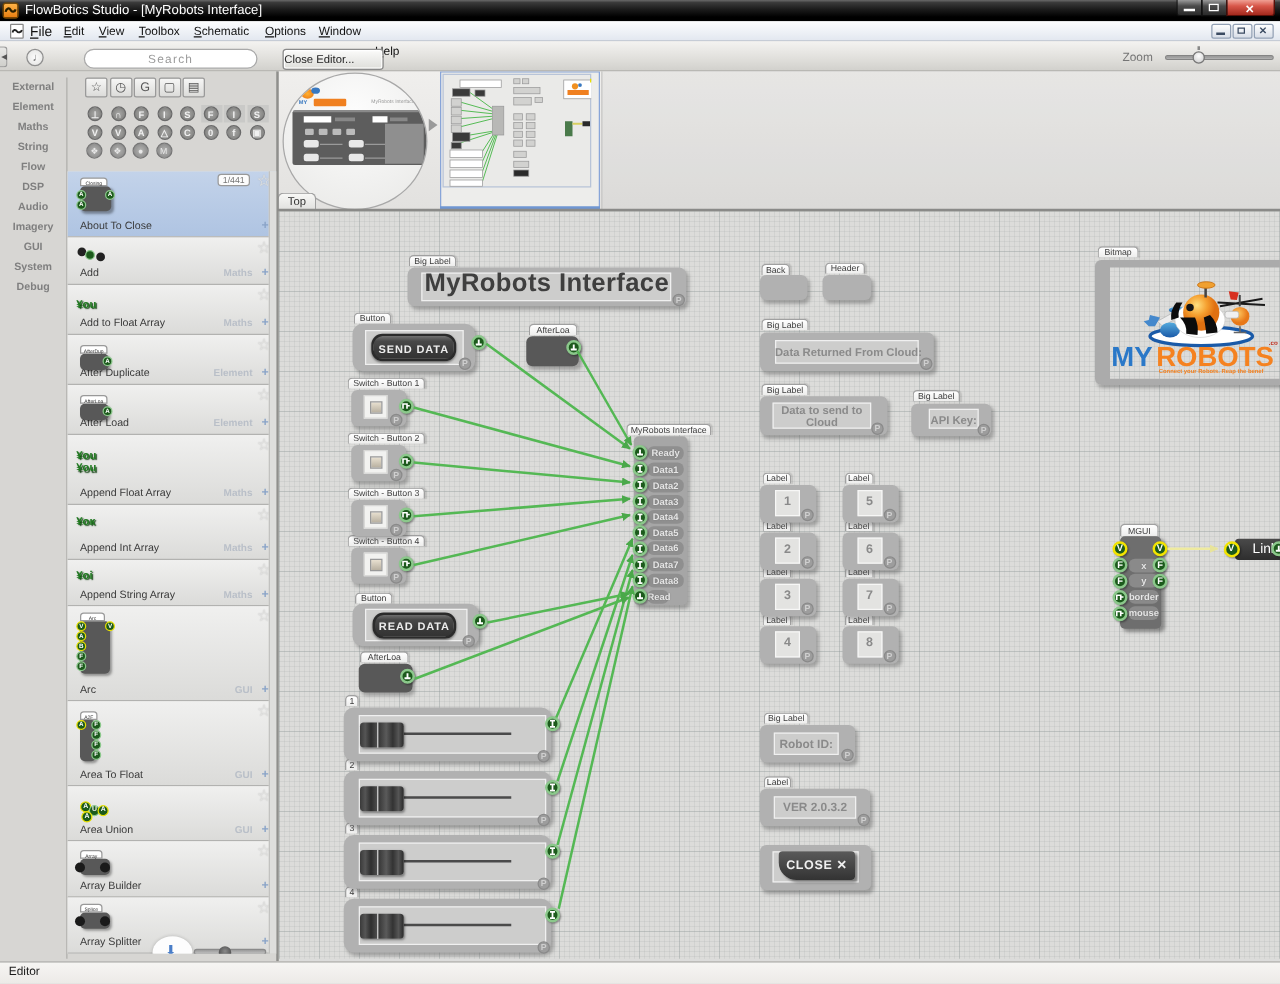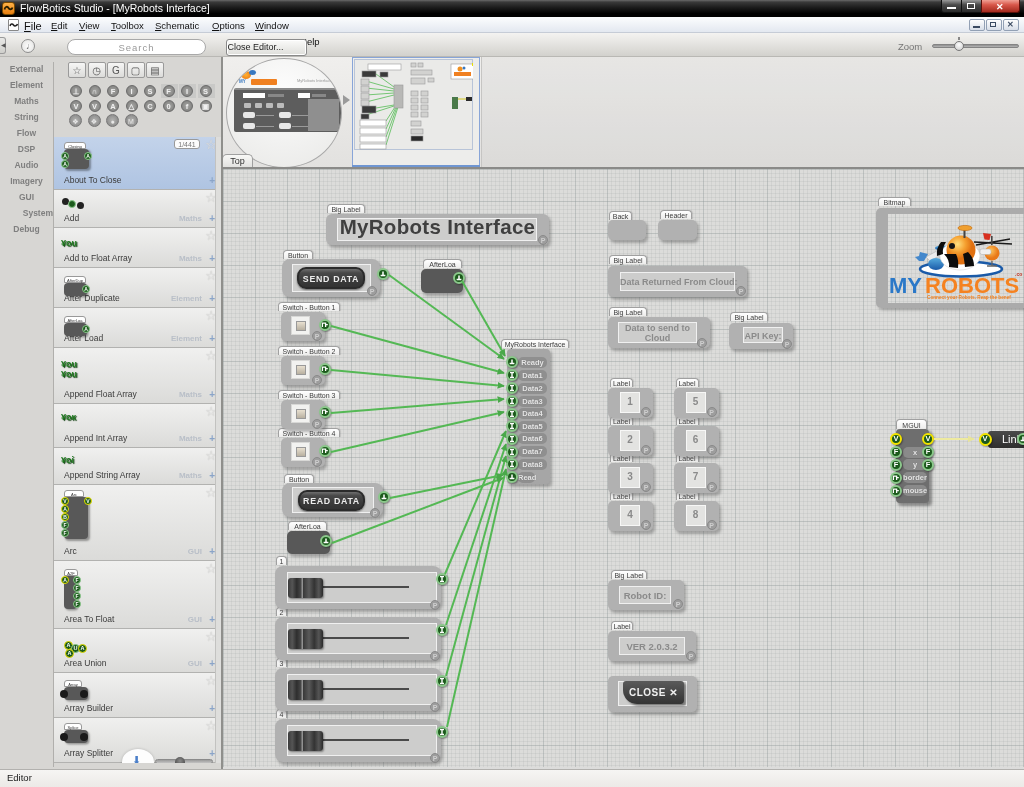--- a/index.html
+++ b/index.html
@@ -68,21 +68,21 @@
 <div class="abs" style="left:221px;top:57px;width:2px;height:712px;background:#8f8f8c;z-index:12"></div>
 <div class="abs" style="left:0;top:64px;width:53px;text-align:center;font-size:8.5px;font-weight:bold;color:#7f7f7f;z-index:11">External</div>
 <div class="abs" style="left:0;top:80px;width:53px;text-align:center;font-size:8.5px;font-weight:bold;color:#7f7f7f;z-index:11">Element</div>
 <div class="abs" style="left:0;top:96px;width:53px;text-align:center;font-size:8.5px;font-weight:bold;color:#7f7f7f;z-index:11">Maths</div>
 <div class="abs" style="left:0;top:112px;width:53px;text-align:center;font-size:8.5px;font-weight:bold;color:#7f7f7f;z-index:11">String</div>
 <div class="abs" style="left:0;top:128px;width:53px;text-align:center;font-size:8.5px;font-weight:bold;color:#7f7f7f;z-index:11">Flow</div>
 <div class="abs" style="left:0;top:144px;width:53px;text-align:center;font-size:8.5px;font-weight:bold;color:#7f7f7f;z-index:11">DSP</div>
 <div class="abs" style="left:0;top:160px;width:53px;text-align:center;font-size:8.5px;font-weight:bold;color:#7f7f7f;z-index:11">Audio</div>
 <div class="abs" style="left:0;top:176px;width:53px;text-align:center;font-size:8.5px;font-weight:bold;color:#7f7f7f;z-index:11">Imagery</div>
 <div class="abs" style="left:0;top:192px;width:53px;text-align:center;font-size:8.5px;font-weight:bold;color:#7f7f7f;z-index:11">GUI</div>
-<div class="abs" style="left:0;top:208px;width:53px;text-align:right;font-size:8.5px;font-weight:bold;color:#7f7f7f;z-index:11">System</div>
+<div class="abs" style="left:0;top:208px;width:53px;text-align:center;font-size:8.5px;font-weight:bold;color:#7f7f7f;z-index:11">System</div>
 <div class="abs" style="left:0;top:224px;width:53px;text-align:center;font-size:8.5px;font-weight:bold;color:#7f7f7f;z-index:11">Debug</div>
 <div class="abs" style="left:68.0px;top:62px;width:18px;height:16px;background:linear-gradient(#f6f6f5,#dcdcda);border:1px solid #9a9a9a;border-radius:2px;z-index:11;text-align:center;font-size:10px;line-height:15px;color:#555">☆</div>
 <div class="abs" style="left:87.5px;top:62px;width:18px;height:16px;background:linear-gradient(#f6f6f5,#dcdcda);border:1px solid #9a9a9a;border-radius:2px;z-index:11;text-align:center;font-size:10px;line-height:15px;color:#555">◷</div>
 <div class="abs" style="left:107.0px;top:62px;width:18px;height:16px;background:linear-gradient(#f6f6f5,#dcdcda);border:1px solid #9a9a9a;border-radius:2px;z-index:11;text-align:center;font-size:10px;line-height:15px;color:#555">G</div>
 <div class="abs" style="left:126.5px;top:62px;width:18px;height:16px;background:linear-gradient(#f6f6f5,#dcdcda);border:1px solid #9a9a9a;border-radius:2px;z-index:11;text-align:center;font-size:10px;line-height:15px;color:#555">▢</div>
 <div class="abs" style="left:146.0px;top:62px;width:18px;height:16px;background:linear-gradient(#f6f6f5,#dcdcda);border:1px solid #9a9a9a;border-radius:2px;z-index:11;text-align:center;font-size:10px;line-height:15px;color:#555">▤</div>
 <div class="abs" style="left:68.0px;top:84px;width:17px;height:14px;z-index:11"></div>
 <div class="abs" style="left:70.0px;top:85px;width:12px;height:12px;border-radius:50%;background:radial-gradient(#a8a8a6,#787876);border:1px solid #6a6a6a;color:#f0f0f0;font-size:7.5px;font-weight:bold;text-align:center;line-height:12px;z-index:12">⊥</div>
 <div class="abs" style="left:86.5px;top:84px;width:17px;height:14px;z-index:11"></div>
 <div class="abs" style="left:88.5px;top:85px;width:12px;height:12px;border-radius:50%;background:radial-gradient(#a8a8a6,#787876);border:1px solid #6a6a6a;color:#f0f0f0;font-size:7.5px;font-weight:bold;text-align:center;line-height:12px;z-index:12">∩</div>

